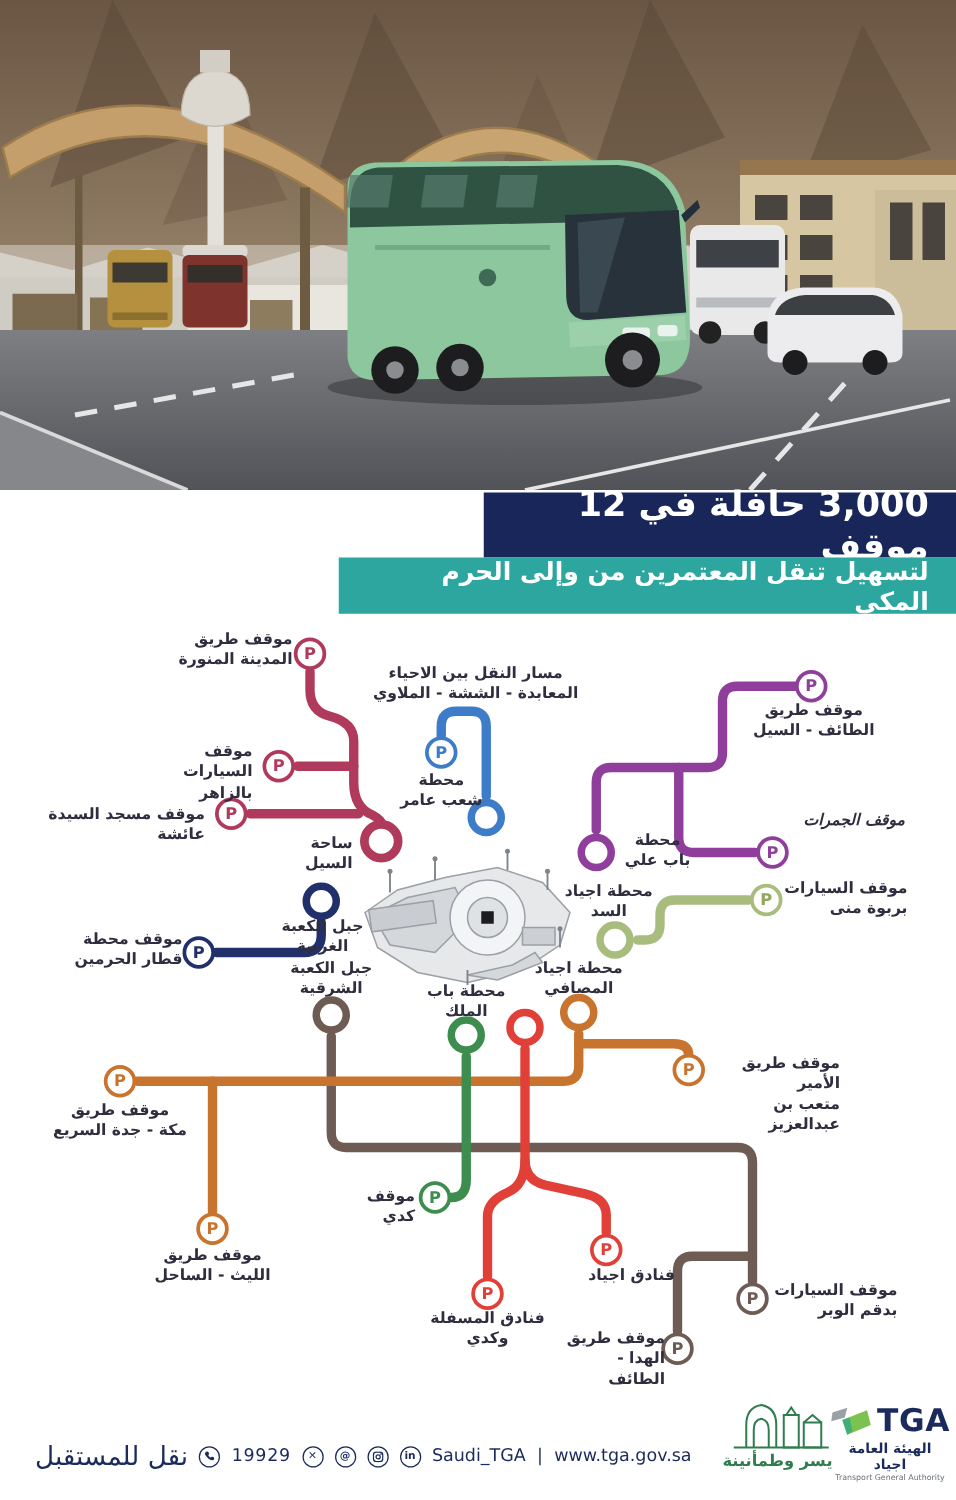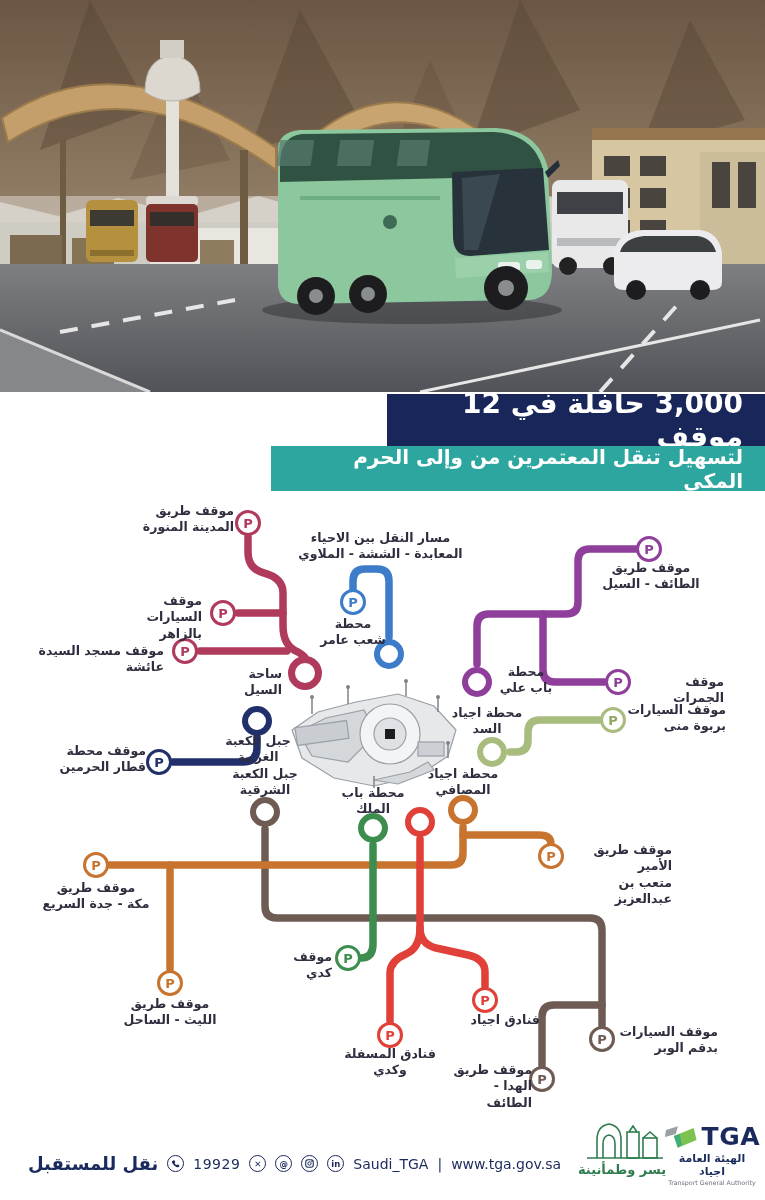--- a/index.html
+++ b/index.html
@@ -30,21 +30,21 @@
   .c-orange{border-color:#c8742f;color:#c8742f;}
   .c-green{border-color:#3d8d4e;color:#3d8d4e;}
   .c-red{border-color:#e04038;color:#e04038;}
   .st-label{position:absolute;font-size:12.5px;font-weight:bold;color:#2e2e3f;line-height:1.3;
             white-space:pre-line;}
   .ta-c{text-align:center;} .ta-r{text-align:right;}
   .kaaba{position:absolute;left:278px;top:672px;width:188px;height:122px;}
   
   .footer-row{position:absolute;left:28px;top:1153px;display:flex;align-items:center;gap:9px;
               direction:ltr;color:#1b2a5c;font-size:14px;}
-  .slogan{font-weight:bold;font-size:18px;}
+  .slogan{font-weight:normal;font-size:21px;}
   .soc{width:17px;height:17px;border:1.4px solid #1b2a5c;border-radius:50%;box-sizing:border-box;
        display:flex;align-items:center;justify-content:center;font-size:8.5px;font-weight:bold;color:#1b2a5c;}
   .phone-num{font-weight:500;letter-spacing:.5px;}
   .handle{font-weight:500;}
   .campaign{position:absolute;left:572px;top:1118px;width:100px;height:76px;text-align:center;color:#2f7d4f;}
   .campaign-text{font-size:13px;font-weight:bold;direction:rtl;margin-top:-2px;}
   .tga{position:absolute;left:664px;top:1122px;width:96px;text-align:center;color:#1b2a5c;}
   .tga-top{display:flex;align-items:center;justify-content:center;gap:4px;}
   .tga-acronym{font-size:25px;font-weight:bold;letter-spacing:.5px;}
   .tga-ar{font-size:11px;font-weight:bold;direction:rtl;margin-top:1px;}
@@ -292,21 +292,21 @@
   <div class="st-label ta-c" dir="rtl" style="left:316px;top:616px;width:74px;">محطة
 شعب عامر</div>
   <div class="st-label ta-c" dir="rtl" style="left:596px;top:560px;width:110px;">موقف طريق
 الطائف - السيل</div>
   <div class="st-label ta-r" dir="rtl" style="left:112px;top:593px;width:90px;">موقف السيارات
 بالزاهر</div>
   <div class="st-label ta-r" dir="rtl" style="left:26px;top:643px;width:138px;">موقف مسجد السيدة عائشة</div>
   <div class="st-label ta-r" dir="rtl" style="left:226px;top:666px;width:56px;">ساحة السيل</div>
   <div class="st-label ta-c" dir="rtl" style="left:496px;top:664px;width:60px;">محطة
 باب علي</div>
-  <div class="st-label ta-r" dir="rtl" style="left:632px;top:674px;width:92px;">موقف الجمرات</div>
+  <div class="st-label ta-r" dir="rtl" style="left:632px;top:648px;width:92px;font-style:italic;">موقف الجمرات</div>
   <div class="st-label ta-r" dir="rtl" style="left:626px;top:702px;width:100px;">موقف السيارات
 بربوة منى</div>
   <div class="st-label ta-c" dir="rtl" style="left:450px;top:705px;width:74px;">محطة اجياد
 السد</div>
   <div class="st-label ta-c" dir="rtl" style="left:219px;top:733px;width:78px;">جبل الكعبة
 الغربية</div>
   <div class="st-label ta-r" dir="rtl" style="left:50px;top:743px;width:96px;">موقف محطة
 قطار الحرمين</div>
   <div class="st-label ta-c" dir="rtl" style="left:225px;top:766px;width:80px;">جبل الكعبة
 الشرقية</div>

